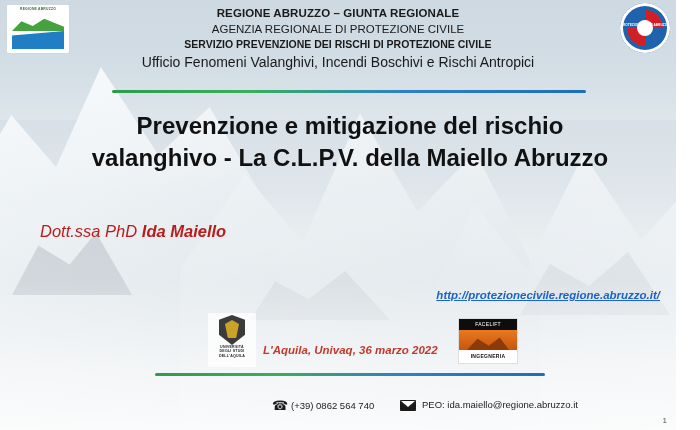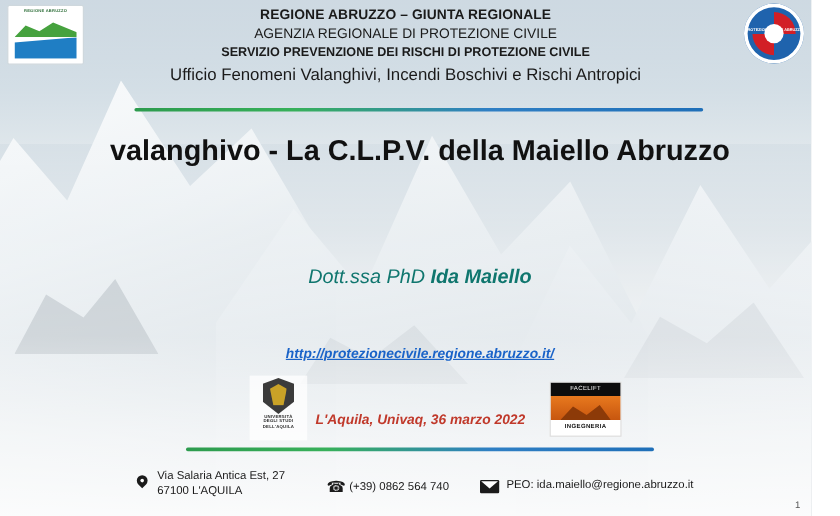--- a/index.html
+++ b/index.html
@@ -190,32 +190,32 @@
     text-align: center;
     font-size: 24px;
     font-weight: bold;
     color: #111111;
     line-height: 1.32;
   }
   .author {
     position: absolute;
     left: 40px; top: 222px;
     width: 620px;
-    text-align: center;
+    text-align: left;
     font-size: 16.5px;
     font-style: italic;
-    color: #0f766e;
+    color: #b91c1c;
   }
   .author b { font-weight: bold; }
 
   .url {
     position: absolute;
     left: 40px; top: 289px;
     width: 620px;
-    text-align: center;
+    text-align: right;
     font-size: 11.5px;
     font-style: italic;
     font-weight: bold;
     color: #1a63c8;
     text-decoration: underline;
   }
 
   .place {
     position: absolute;
     left: 263px; top: 344px;
@@ -394,20 +394,21 @@
   <div class="header">
     <div class="l1">REGIONE ABRUZZO – GIUNTA REGIONALE</div>
     <div class="l2">AGENZIA REGIONALE DI PROTEZIONE CIVILE</div>
     <div class="l3">SERVIZIO PREVENZIONE DEI RISCHI DI PROTEZIONE CIVILE</div>
     <div class="l4">Ufficio Fenomeni Valanghivi, Incendi Boschivi e Rischi Antropici</div>
   </div>
 
   <div class="divider div-top"></div>
 
   <div class="title">
+    <div>Prevenzione e mitigazione del rischio</div>
     <div>valanghivo - La C.L.P.V. della Maiello Abruzzo</div>
   </div>
 
   <div class="author">
     <span>Dott.ssa PhD </span><b>Ida Maiello</b>
   </div>
 
   <div class="url">http://protezionecivile.regione.abruzzo.it/</div>
 
   <div class="logo-univaq">
@@ -423,27 +424,20 @@
 
   <div class="logo-ing">
     <div class="bar">FACELIFT</div>
     <div class="pic"></div>
     <div class="cap">INGEGNERIA</div>
   </div>
 
   <div class="divider div-bottom"></div>
 
   <div class="contacts">
-    <div class="contact c-addr">
-      <span class="icn icn-pin"></span>
-      <span class="lines">
-        <div>Via Salaria Antica Est, 27</div>
-        <div>67100 L'AQUILA</div>
-      </span>
-    </div>
     <div class="contact c-phone">
       <span class="icn icn-phone">☎</span>
       <span>(+39) 0862 564 740</span>
     </div>
     <div class="contact c-mail">
       <span class="icn-mail"></span>
       <span>PEO: ida.maiello@regione.abruzzo.it</span>
     </div>
   </div>
 

